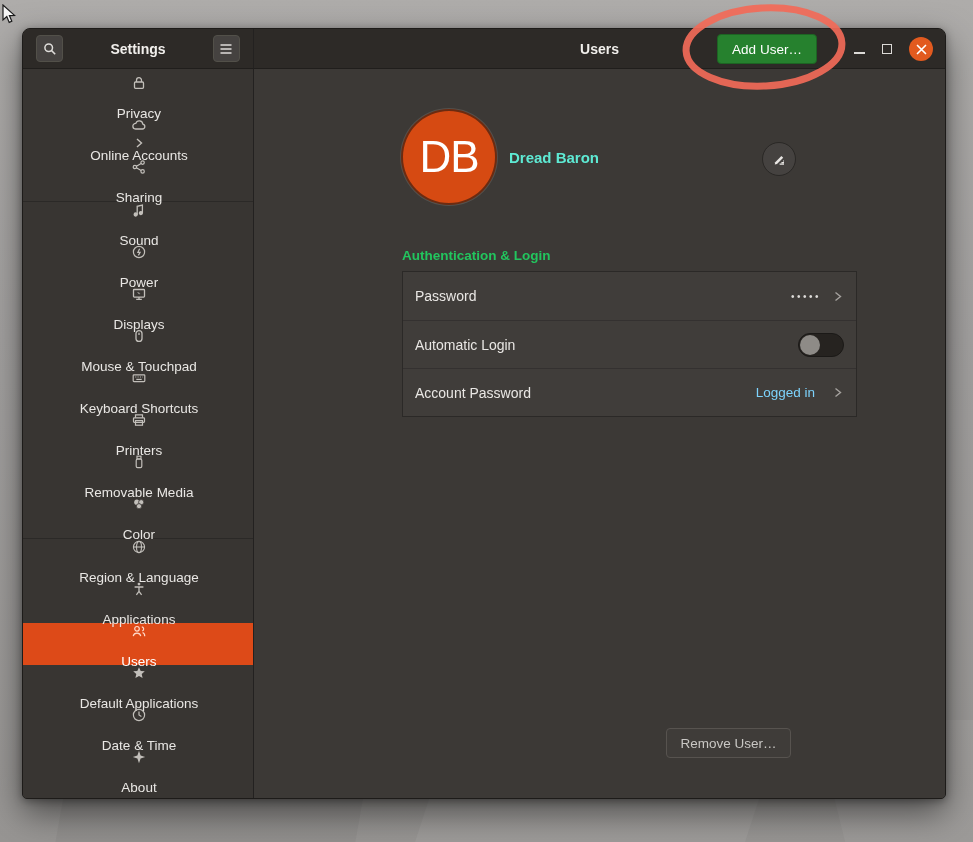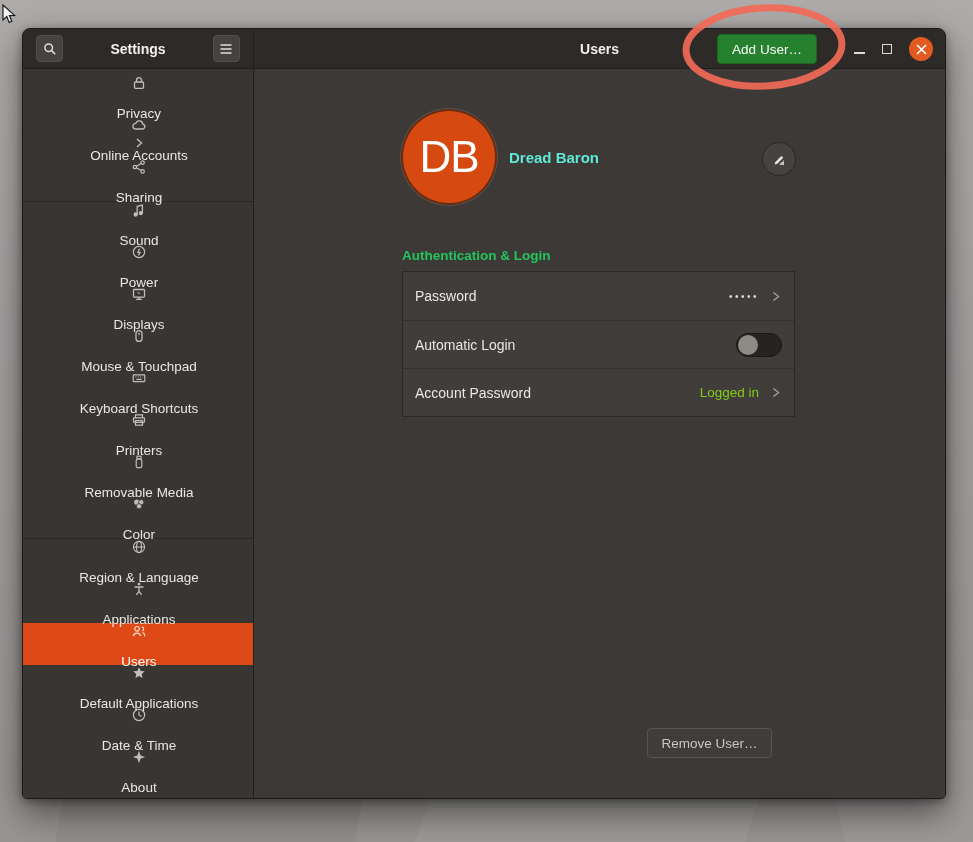--- a/index.html
+++ b/index.html
@@ -52,29 +52,29 @@
 
   
   .content{grid-column:2;grid-row:2;background:#3c3936;position:relative;}
   .avatar{position:absolute;left:147px;top:40px;width:96px;height:96px;border-radius:50%;
     background:#d64a12;border:2px solid rgba(20,18,16,.55);box-shadow:0 0 0 1px #53504c;box-sizing:border-box;
     display:flex;align-items:center;justify-content:center;color:#ffffff;font-size:44px;font-weight:500;letter-spacing:-1px;}
   .user-name{position:absolute;left:255px;top:80px;color:#5eead4;font-weight:bold;font-size:15px;}
   .edit-btn{position:absolute;left:508px;top:73px;width:34px;height:34px;border-radius:50%;
     background:#454240;border:1px solid #2a2826;box-sizing:border-box;display:flex;align-items:center;justify-content:center;}
   .section-title{position:absolute;left:148px;top:179px;color:#22c55e;font-weight:bold;font-size:13.5px;}
-  .rows{position:absolute;left:148px;top:202px;width:393px;background:#403d3a;border:1px solid #2b2927;box-sizing:border-box;}
+  .rows{position:absolute;left:148px;top:202px;width:455px;background:#403d3a;border:1px solid #2b2927;box-sizing:border-box;}
   .row{height:48px;display:flex;align-items:center;padding:0 12px;box-sizing:border-box;gap:8px;}
   .row + .row{border-top:1px solid #343130;}
   .row .lbl{flex:1;color:#e9e7e4;font-size:14px;}
   .row .dots{color:#dddbd8;font-size:10px;letter-spacing:2.5px;margin-right:2px;}
-  .row .val{color:#84cc16;font-size:13.5px;margin-right:2px;}
+  .row .val{color:#7dd3fc;font-size:13.5px;margin-right:8px;}
   .toggle{width:46px;height:24px;border-radius:12px;background:#262320;border:1px solid #1b1917;box-sizing:border-box;position:relative;}
   .toggle .knob{position:absolute;left:1px;top:1px;width:20px;height:20px;border-radius:50%;background:#8e8b87;}
-  .remove-btn{position:absolute;left:393px;top:659px;width:125px;height:30px;border-radius:4px;
+  .remove-btn{position:absolute;left:412px;top:659px;width:125px;height:30px;border-radius:4px;
     background:#3f3c39;border:1px solid #57534f;box-sizing:border-box;color:#c9c7c4;font-size:13.5px;
     display:flex;align-items:center;justify-content:center;}
 
   
   .annotation{position:absolute;left:678px;top:2px;z-index:50;pointer-events:none;}
 </style>
 </head>
 <body>
 
 <div class="desktop-shape ds1"></div>

